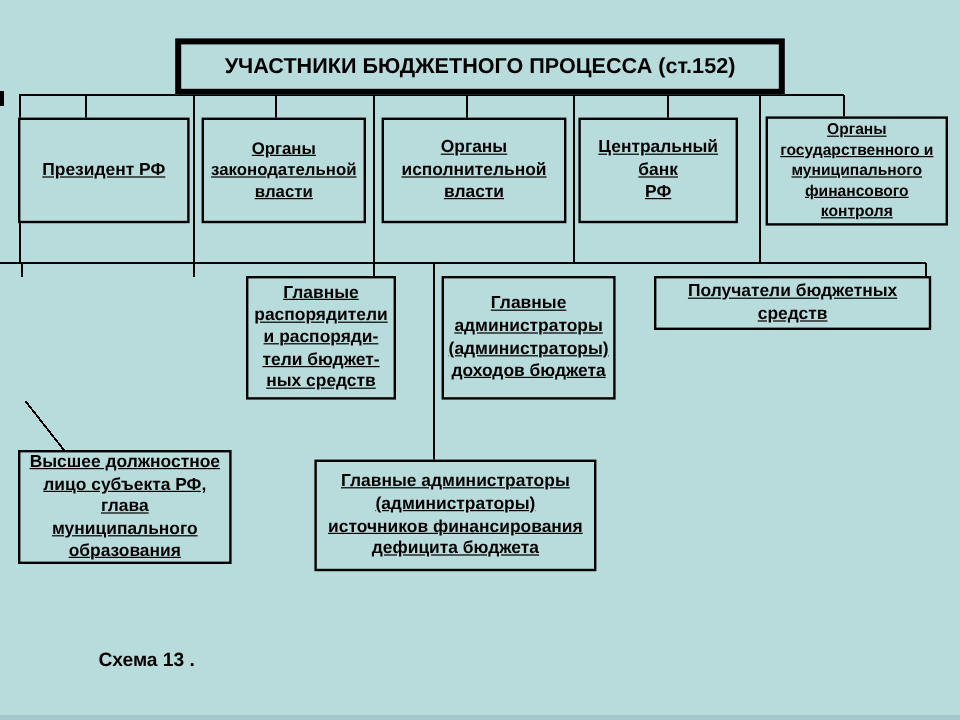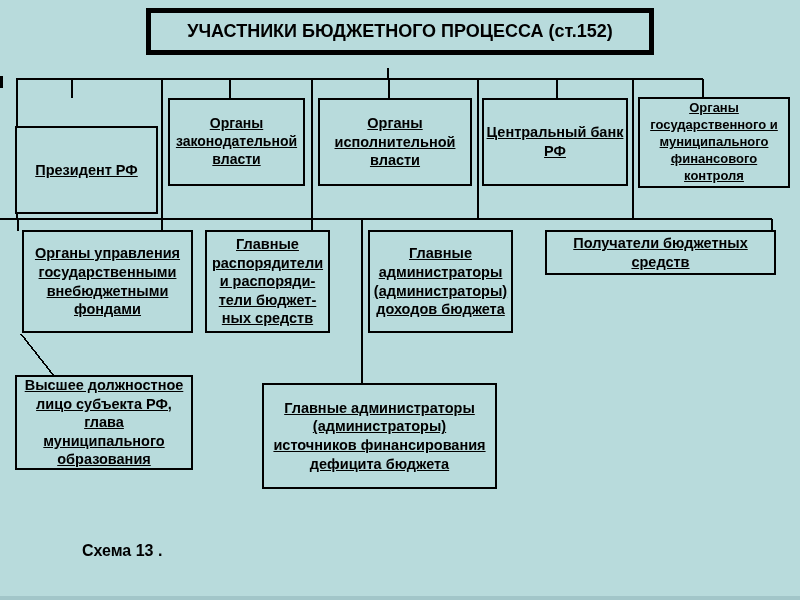--- a/index.html
+++ b/index.html
@@ -23,21 +23,21 @@
     background:var(--box_background);
     border:2px solid var(--border);
     display:flex;align-items:center;justify-content:center;
     text-align:center;font-weight:bold;
     white-space:pre-line;line-height:1.28;
     font-size:14.5px;
     text-decoration:underline;
   }
   .title-box{
     position:absolute;z-index:1;box-sizing:border-box;
-    left:146px;top:8px;width:508px;height:47px;
+    left:146px;top:32px;width:508px;height:47px;
     background:var(--box_background);
     border:5px solid var(--border);
     display:flex;align-items:center;justify-content:center;
     text-align:center;font-weight:bold;font-size:18px;
   }
   .small-text{font-size:13px;line-height:1.3;}
   .caption{
     position:absolute;z-index:1;left:82px;top:542px;
     font-weight:bold;font-size:16px;
   }
@@ -67,57 +67,53 @@
     <line x1="0" y1="219" x2="772" y2="219"></line>
     <line x1="18" y1="219" x2="18" y2="231"></line>
     <line x1="772" y1="219" x2="772" y2="231"></line>
     <line x1="362" y1="219" x2="362" y2="384"></line>
     <line x1="21" y1="334" x2="54" y2="376"></line>
     <rect x="0" y="76" width="3" height="12" fill="#000000" stroke="none"></rect>
   </svg>
 
   <div class="title-box">УЧАСТНИКИ БЮДЖЕТНОГО ПРОЦЕССА (ст.152)</div>
 
-  <div class="box" style="left:15px;top:98px;width:143px;height:88px;margin-top:28px;">Президент РФ</div>
+  <div class="box" style="left:15px;top:98px;width:143px;height:88px;">Президент РФ</div>
   <div class="box" style="left:168px;top:98px;width:137px;height:88px;font-size:14px;">Органы
 законодательной
 власти</div>
   <div class="box" style="left:318px;top:98px;width:154px;height:88px;">Органы
 исполнительной
 власти</div>
-  <div class="box" style="left:482px;top:98px;width:146px;height:88px;">Центральный банк
+  <div class="box" style="left:482px;top:98px;width:133px;height:88px;">Центральный банк
 РФ</div>
   <div class="box small-text" style="left:638px;top:97px;width:152px;height:91px;">Органы
 государственного и
 муниципального
 финансового
 контроля</div>
 
-  <div class="box" style="left:22px;top:230px;width:171px;height:103px;">Органы управления
-государственными
-внебюджетными
-фондами</div>
   <div class="box" style="left:205px;top:230px;width:125px;height:103px;">Главные
 распорядители
 и распоряди-
 тели бюджет-
 ных средств</div>
   <div class="box" style="left:368px;top:230px;width:145px;height:103px;">Главные
 администраторы
 (администраторы)
 доходов бюджета</div>
   <div class="box" style="left:545px;top:230px;width:231px;height:45px;">Получатели бюджетных
 средств</div>
 
   <div class="box" style="left:15px;top:375px;width:178px;height:95px;">Высшее должностное
 лицо субъекта РФ,
 глава
 муниципального
 образования</div>
-  <div class="box" style="left:262px;top:383px;width:235px;height:106px;">Главные администраторы
+  <div class="box" style="left:262px;top:383px;width:235px;height:93px;">Главные администраторы
 (администраторы)
 источников финансирования
 дефицита бюджета</div>
 
   <div class="caption">Схема 13 .</div>
 
   <div class="bottom-strip"></div>
 </div>
 
 </body></html>

